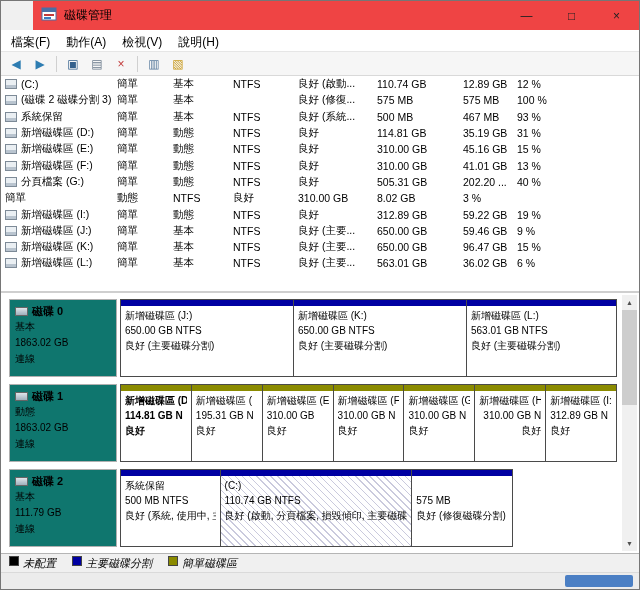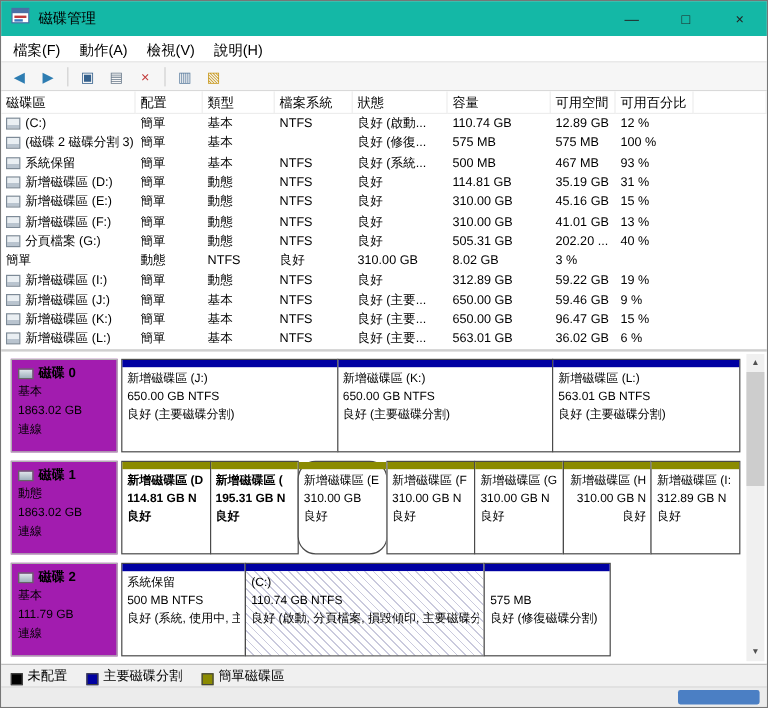--- a/index.html
+++ b/index.html
@@ -9,21 +9,21 @@
     font-family:"Liberation Sans", sans-serif;
     background:#f0f0f0;
   }
   .window {
     width:640px; height:590px;
     display:flex; flex-direction:column;
     background:#f0f0f0;
     border:1px solid #767676;
   }
   
-  .titlebar { height:29px; background:#14b8a6; display:flex; align-items:center; padding-left:8px; flex:0 0 auto; }
+  .titlebar { height:29px; background:#ef4444; display:flex; align-items:center; padding-left:8px; flex:0 0 auto;margin-left:32px; }
   .titlebar-title { font-size:12px; margin-left:7px; color:#000; }
   .win-controls { margin-left:auto; display:flex; height:100%; }
   .win-btn { width:45px; height:100%; display:flex; align-items:center; justify-content:center; font-size:12px; color:#222; cursor:default; }
   
   .menubar { height:21px; background:#fff; display:flex; align-items:flex-end; padding-left:2px; flex:0 0 auto; }
   .menu-item { font-size:12px; padding:3px 8px 0; color:#000; }
   
   .toolbar { height:25px; background:#f6f6f6; border-top:1px solid #e6e6e6; border-bottom:1px solid #d9d9d9; display:flex; align-items:center; padding-left:4px; gap:2px; flex:0 0 auto; }
   .tool-btn { width:22px; height:20px; display:flex; align-items:center; justify-content:center; font-size:12px; }
   .tool-sep { width:1px; height:16px; background:#d0d0d0; margin:0 3px; }
@@ -32,38 +32,38 @@
   .thead { display:grid; grid-template-columns:var(--cols); height:19px; }
   .th { font-size:11px; padding:2px 4px 0; border-right:1px solid #ededed; border-bottom:1px solid #ededed; white-space:nowrap; overflow:hidden; color:#000; }
   .trow { display:grid; grid-template-columns:var(--cols); height:16.3px; align-items:center; }
   .td { font-size:10.5px; padding:0 4px; white-space:nowrap; overflow:hidden; color:#000; }
   .td-volume { display:flex; align-items:center; gap:4px; }
   .vol-icon { width:12px; height:10px; flex:0 0 auto; border:1px solid #7d8a97; background:linear-gradient(#eaeff3 60%, #b9c4cf 60%); }
   
   .graph-pane { flex:1 1 auto; background:#fff; border-top:2px solid #cfcfcf; position:relative; padding:6px 22px 4px 8px; overflow:hidden; }
   .disk-list { display:flex; flex-direction:column; gap:7px; }
   .disk-row { display:flex; height:78px; flex:0 0 auto; }
-  .disk-info { width:89px; flex:0 0 auto; background:#a21caf; border:1px solid #b0b0b0; padding:3px 5px; font-size:10px; line-height:16px; color:#000; }
+  .disk-info { width:108px; flex:0 0 auto; background:#0f766e; border:1px solid #b0b0b0; padding:3px 5px; font-size:10px; line-height:16px; color:#000; }
   .disk-name { font-size:11px; font-weight:bold; display:flex; align-items:center; gap:4px; }
   .disk-icon { width:13px; height:9px; flex:0 0 auto; border:1px solid #666; background:linear-gradient(#dfe5ea, #9fb0bd); }
   .partitions { flex:1; display:flex; margin-left:3px; min-width:0; }
   .part { border:1px solid #4a4a4a; margin-left:-1px; background:#fff; min-width:0; display:flex; flex-direction:column; }
   .part:first-child { margin-left:0; }
   .part-band { height:6px; flex:0 0 auto; }
   .part-body { flex:1; padding:2px 4px; font-size:10px; line-height:15px; overflow:hidden; }
   .part-body div { white-space:nowrap; overflow:hidden; }
   .hatched .part-body { background:repeating-linear-gradient(45deg, #ffffff 0px, #ffffff 4px, #cacadd 4px, #cacadd 5px); }
   
   .vscroll { position:absolute; top:2px; right:2px; bottom:2px; width:15px; background:#f0f0f0; display:flex; flex-direction:column; align-items:center; }
   .scroll-btn { height:15px; width:15px; display:flex; align-items:center; justify-content:center; font-size:7px; color:#505050; flex:0 0 auto; }
   .scroll-thumb { width:15px; height:95px; background:#cdcdcd; flex:0 0 auto; }
   .scroll-track { flex:1 1 auto; width:100%; }
   
   .legendbar { height:19px; background:#f0f0f0; border-top:1px solid #b5b5b5; display:flex; align-items:center; gap:16px; padding-left:8px; font-size:11px; flex:0 0 auto; }
-  .legend-item { display:flex; align-items:flex-end; gap:4px; }
+  .legend-item { display:flex; align-items:flex-start; gap:4px;font-style:italic; }
   .legend-swatch { width:10px; height:10px; border:1px solid #444; }
   
   .statusbar { height:17px; background:#ececec; border-top:1px solid #dadada; position:relative; flex:0 0 auto; }
   .status-accent { position:absolute; right:6px; top:2px; width:68px; height:12px; background:#4b7fc4; border-radius:2px; }
 </style>
 </head>
 <body>
 
 <div class="window">
 
@@ -97,31 +97,20 @@
       <div class="tool-sep"></div>
       <div class="tool-btn" style="color: rgb(53, 97, 141);">▣</div>
       <div class="tool-btn" style="color: rgb(107, 123, 140);">▤</div>
       <div class="tool-btn" style="color: rgb(194, 59, 59);">×</div>
       <div class="tool-sep"></div>
       <div class="tool-btn" style="color: rgb(90, 124, 158);">▥</div>
       <div class="tool-btn" style="color: rgb(201, 154, 30);">▧</div>
     </div>
 
   <div class="table-pane">
-    <div class="thead">
-        <div class="th">磁碟區</div>
-        <div class="th">配置</div>
-        <div class="th">類型</div>
-        <div class="th">檔案系統</div>
-        <div class="th">狀態</div>
-        <div class="th">容量</div>
-        <div class="th">可用空間</div>
-        <div class="th">可用百分比</div>
-        <div class="th"></div>
-      </div>
     <div>
         <div class="trow">
           <div class="td td-volume">
             <span class="vol-icon"></span>
             <span>(C:)</span>
           </div>
           <div class="td">簡單</div>
           <div class="td">基本</div>
           <div class="td">NTFS</div>
           <div class="td">良好 (啟動...</div>
@@ -334,29 +323,29 @@
           </div>
           <div class="partitions">
             <div class="part" style="flex: 100 1 0px; font-weight: bold;">
               <div class="part-band" style="background: rgb(139, 139, 0);"></div>
               <div class="part-body">
                 <div>新增磁碟區 (D</div>
                 <div>114.81 GB N</div>
                 <div>良好</div>
               </div>
             </div>
-            <div class="part" style="flex: 100 1 0px; font-weight: bold;">
+            <div class="part" style="flex: 100 1 0px;">
               <div class="part-band" style="background: rgb(139, 139, 0);"></div>
               <div class="part-body">
                 <div>新增磁碟區 (</div>
                 <div>195.31 GB N</div>
                 <div>良好</div>
               </div>
             </div>
-            <div class="part" style="flex: 100 1 0px; border-radius: 15px;">
+            <div class="part" style="flex: 100 1 0px;">
               <div class="part-band" style="background: rgb(139, 139, 0);"></div>
               <div class="part-body">
                 <div>新增磁碟區 (E</div>
                 <div>310.00 GB</div>
                 <div>良好</div>
               </div>
             </div>
             <div class="part" style="flex: 100 1 0px;">
               <div class="part-band" style="background: rgb(139, 139, 0);"></div>
               <div class="part-body">

